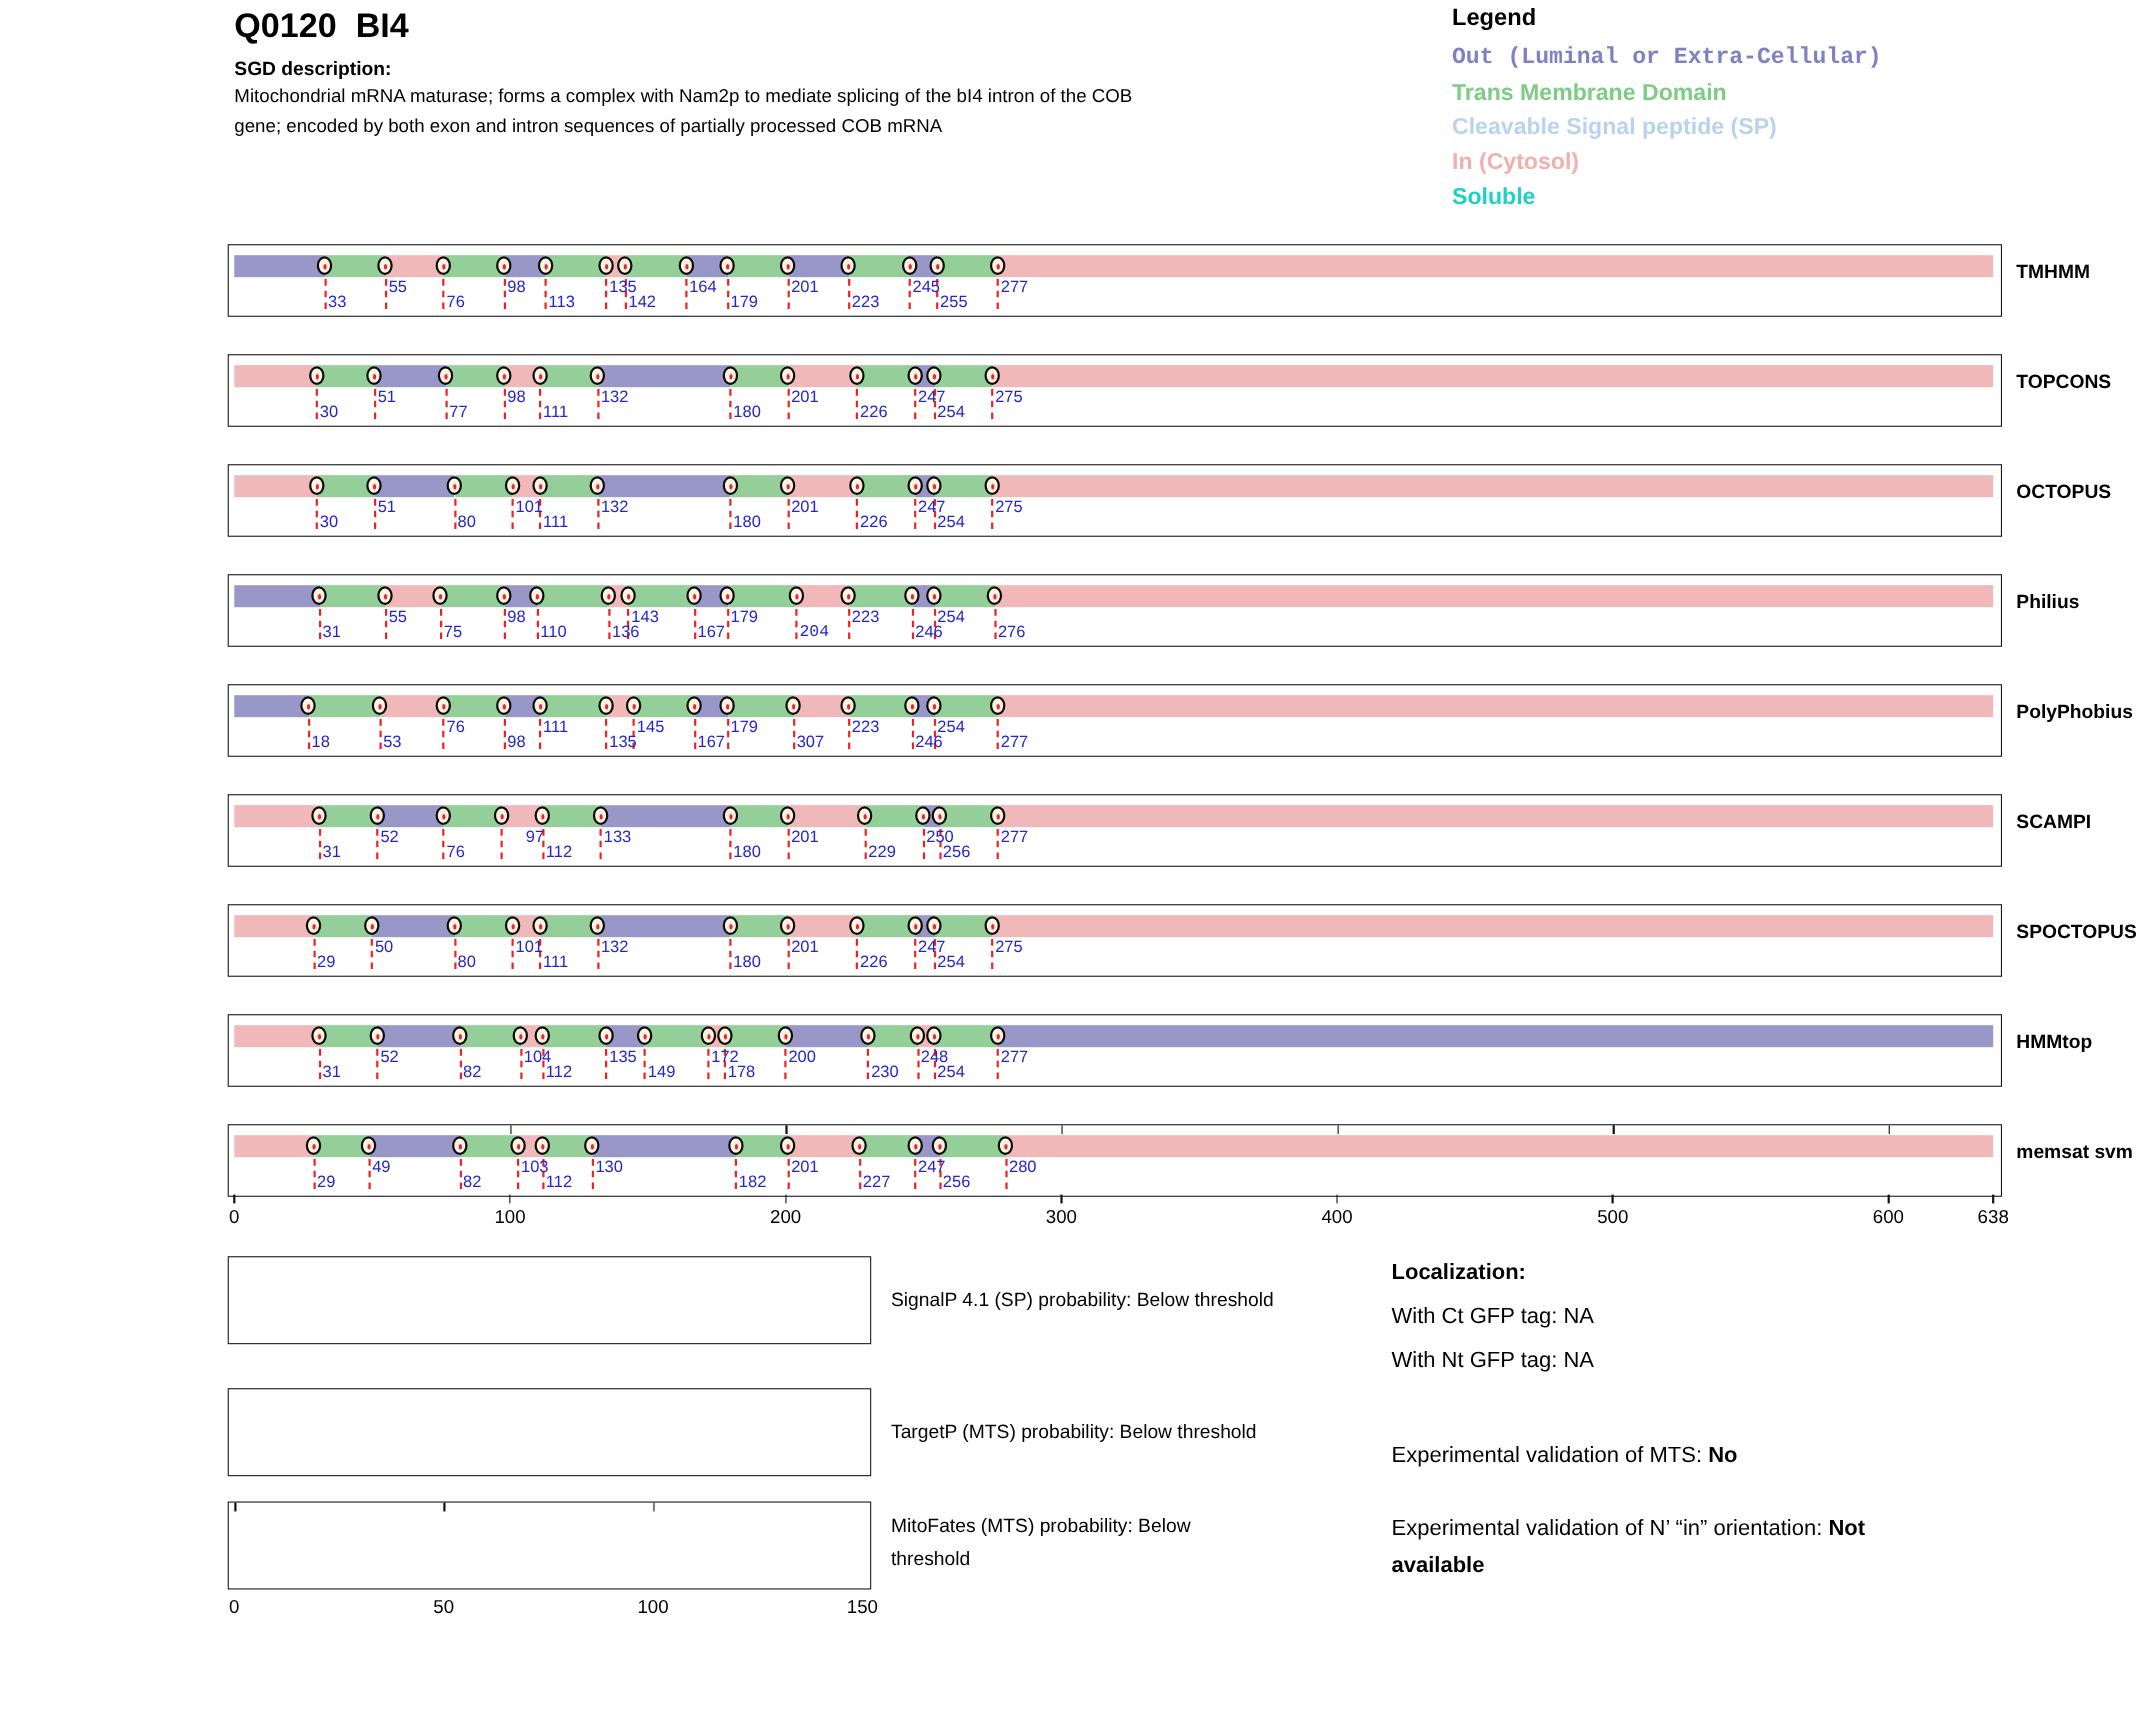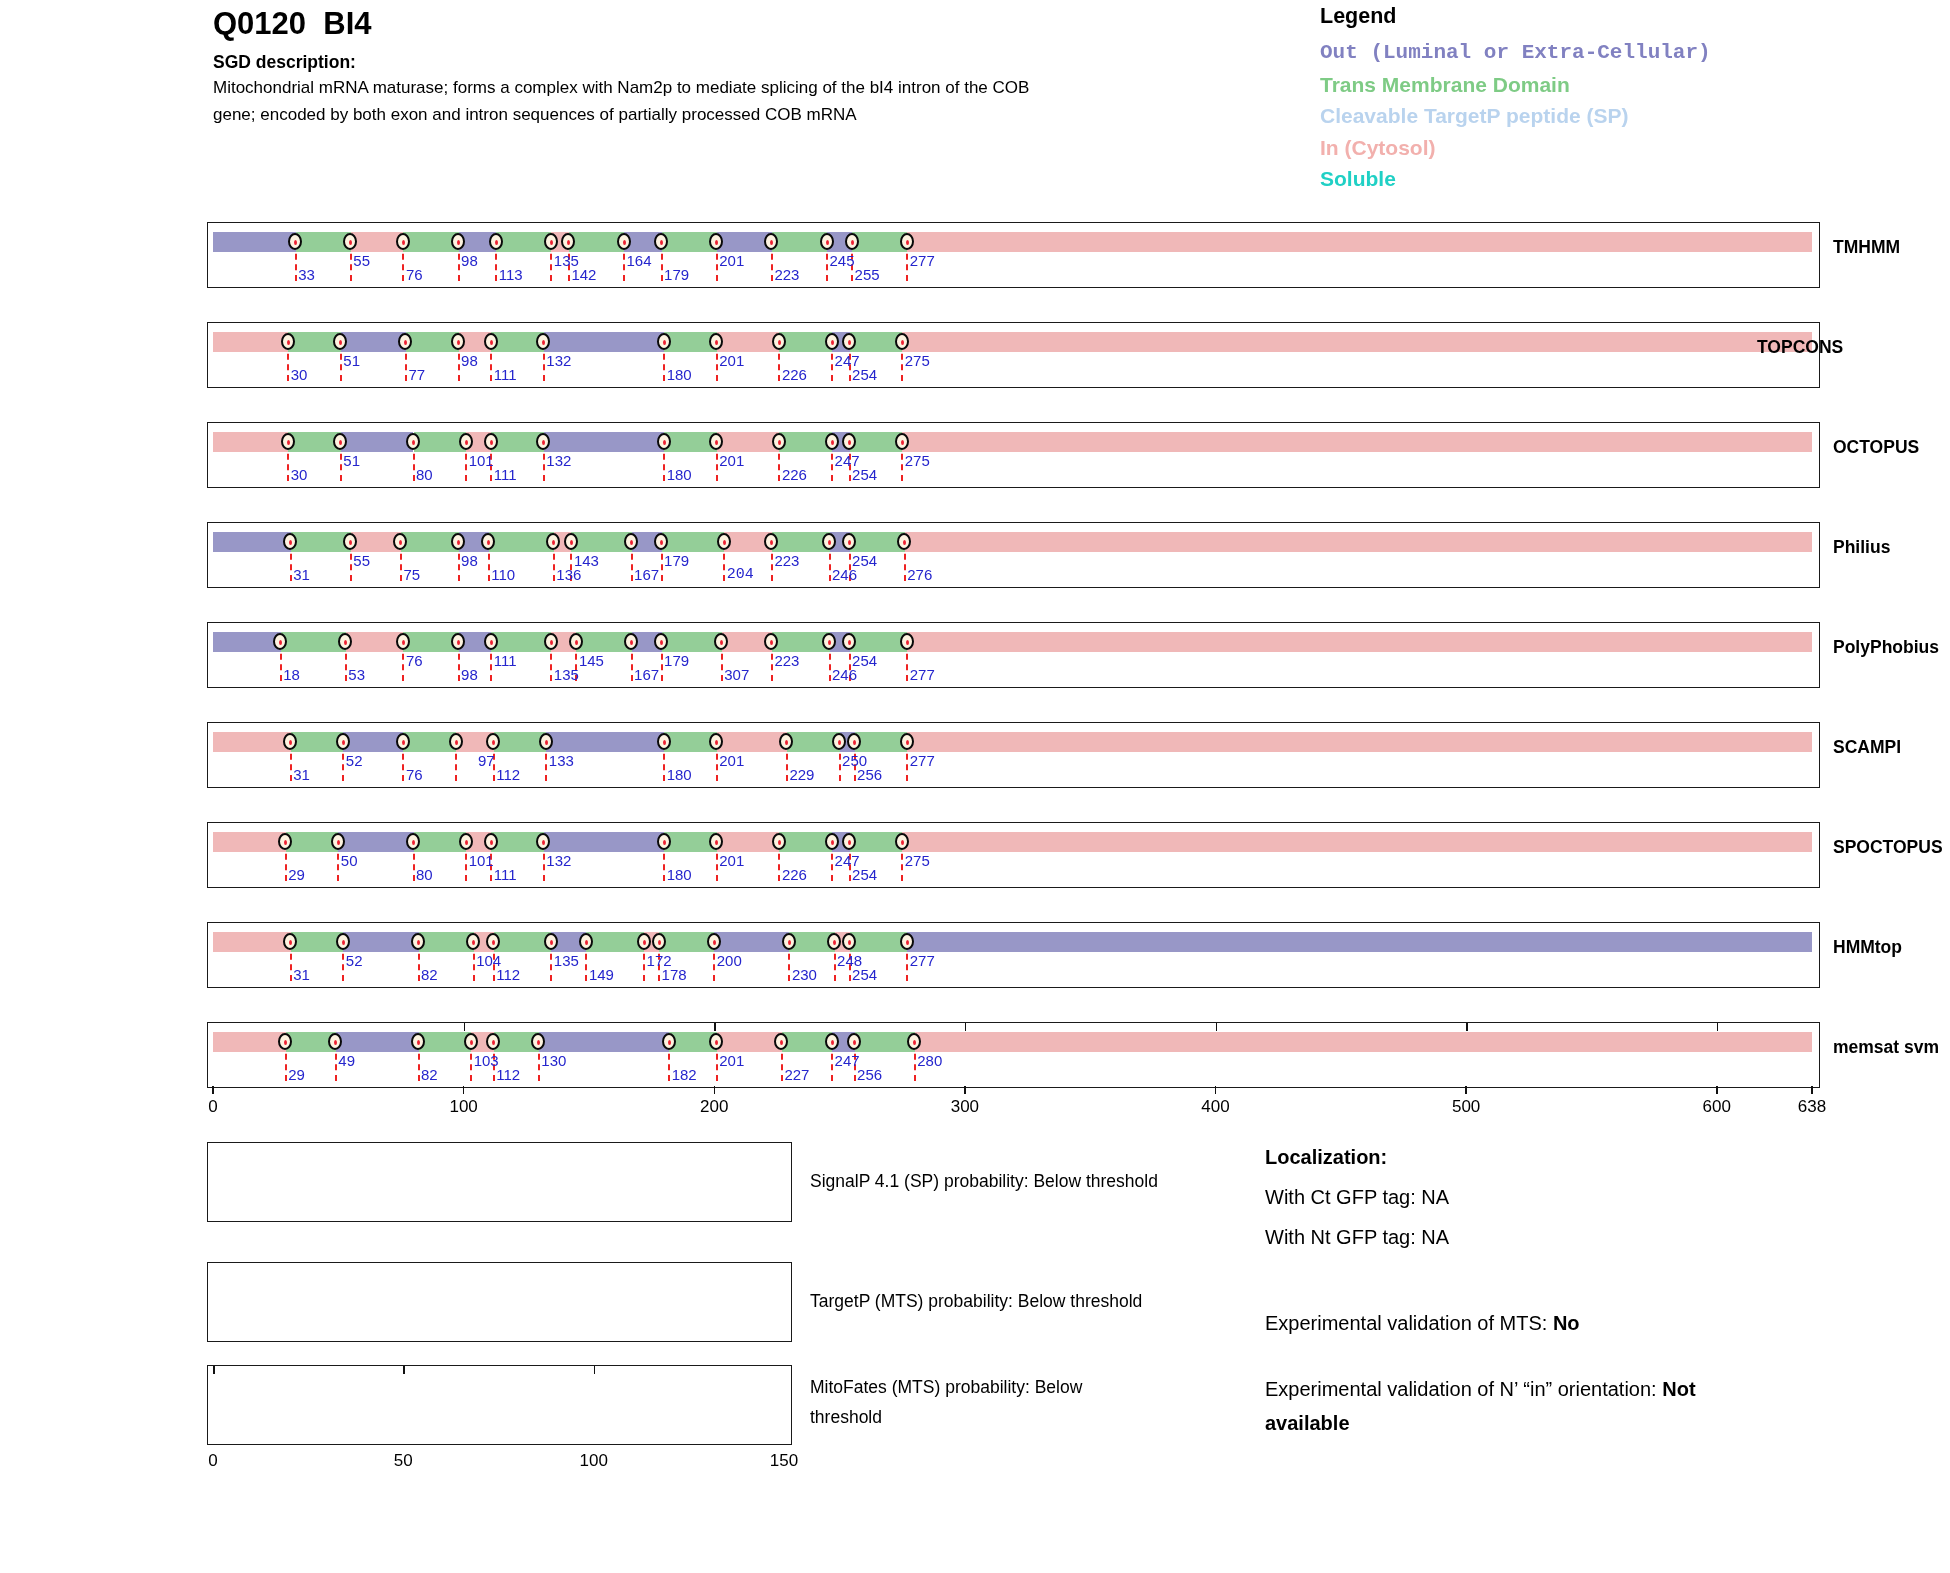--- a/index.html
+++ b/index.html
@@ -35,21 +35,21 @@
 
   <div class="abs page-title">Q0120  BI4</div>
   <div class="abs sgd-label">SGD description:</div>
   <div class="abs sgd-desc">Mitochondrial mRNA maturase; forms a complex with Nam2p to mediate splicing of the bI4 intron of the COB gene; encoded by both exon and intron sequences of partially processed COB mRNA</div>
 
   <div class="abs legend">
     <div class="legend-title">Legend</div>
     <div id="legend-entries">
         <div class="legend-entry" style="color: rgb(129, 129, 193); font-family: Liberation Mono, monospace;">Out (Luminal or Extra-Cellular)</div>
         <div class="legend-entry" style="color: rgb(126, 203, 133);">Trans Membrane Domain</div>
-        <div class="legend-entry" style="color: rgb(185, 211, 238);">Cleavable TargetP peptide (SP)</div>
+        <div class="legend-entry" style="color: rgb(185, 211, 238);">Cleavable Signal peptide (SP)</div>
         <div class="legend-entry" style="color: rgb(242, 176, 173);">In (Cytosol)</div>
         <div class="legend-entry" style="color: rgb(32, 208, 197);">Soluble</div>
       </div>
   </div>
 
   <div id="plot" style="position: absolute; left: 0px; top: 0px;">
       <div>
         <div class="abs row-box" style="left: 207px; top: 222px; width: 1611px; height: 64px;"></div>
         <div class="abs seg" style="left: 213px; top: 232px; width: 82.7069px; background: rgb(152, 151, 199);"></div>
         <div class="abs seg" style="left: 295.707px; top: 232px; width: 55.1379px; background: rgb(148, 206, 152);"></div>
@@ -180,21 +180,21 @@
         <div class="abs bdot" style="left: 830.549px; top: 339.5px;"></div>
         <div class="abs blabel" style="left: 834.549px; top: 352px;">247</div>
         <div class="abs bline" style="left: 848.592px; top: 343px; height: 38px;"></div>
         <div class="abs bcirc" style="left: 842.092px; top: 333px;"></div>
         <div class="abs bdot" style="left: 848.092px; top: 339.5px;"></div>
         <div class="abs blabel" style="left: 852.092px; top: 366px;">254</div>
         <div class="abs bline" style="left: 901.224px; top: 343px; height: 38px;"></div>
         <div class="abs bcirc" style="left: 894.724px; top: 333px;"></div>
         <div class="abs bdot" style="left: 900.724px; top: 339.5px;"></div>
         <div class="abs blabel" style="left: 904.724px; top: 352px;">275</div>
-        <div class="abs row-label" style="left: 1757px; top: 337px;">TOPCONS</div>
+        <div class="abs row-label" style="left: 1833px; top: 337px;">TOPCONS</div>
       </div>
       <div>
         <div class="abs row-box" style="left: 207px; top: 422px; width: 1611px; height: 64px;"></div>
         <div class="abs seg" style="left: 213px; top: 432px; width: 75.1881px; background: rgb(240, 184, 184);"></div>
         <div class="abs seg" style="left: 288.188px; top: 432px; width: 52.6317px; background: rgb(148, 206, 152);"></div>
         <div class="abs seg" style="left: 340.82px; top: 432px; width: 72.6818px; background: rgb(152, 151, 199);"></div>
         <div class="abs seg" style="left: 413.502px; top: 432px; width: 52.6317px; background: rgb(148, 206, 152);"></div>
         <div class="abs seg" style="left: 466.133px; top: 432px; width: 25.0627px; background: rgb(240, 184, 184);"></div>
         <div class="abs seg" style="left: 491.196px; top: 432px; width: 52.6317px; background: rgb(148, 206, 152);"></div>
         <div class="abs seg" style="left: 543.828px; top: 432px; width: 120.301px; background: rgb(152, 151, 199);"></div>

